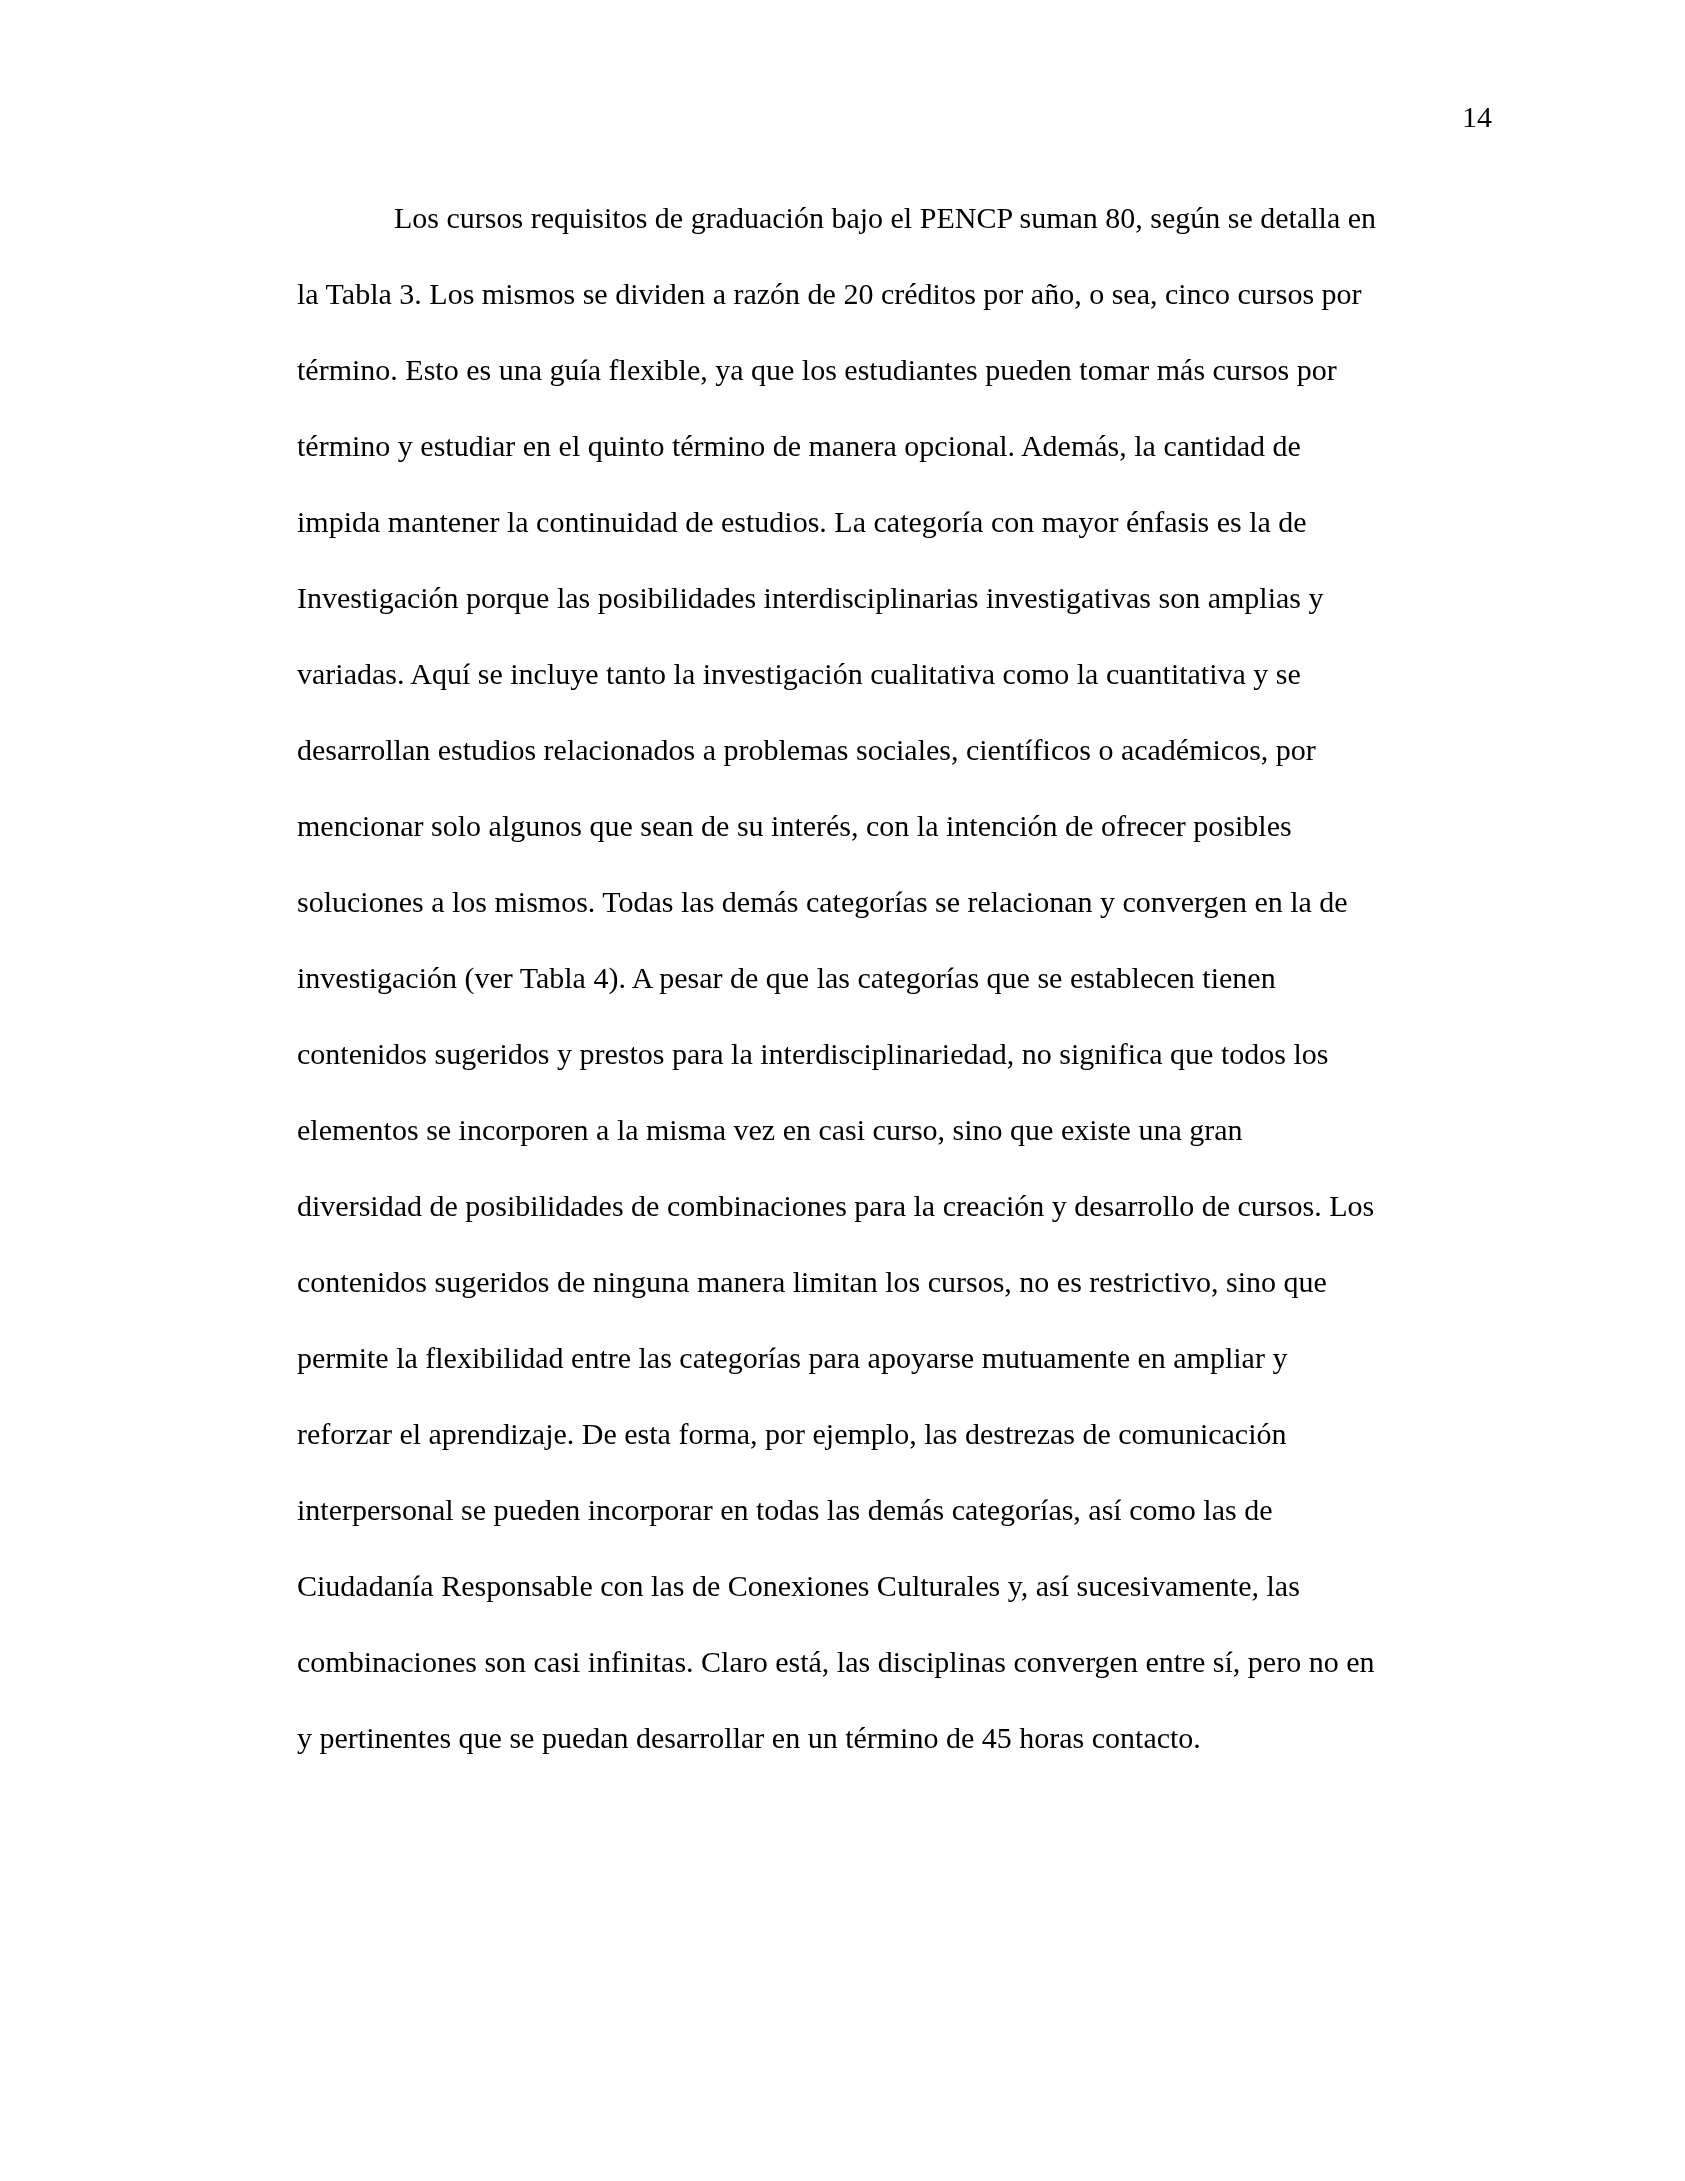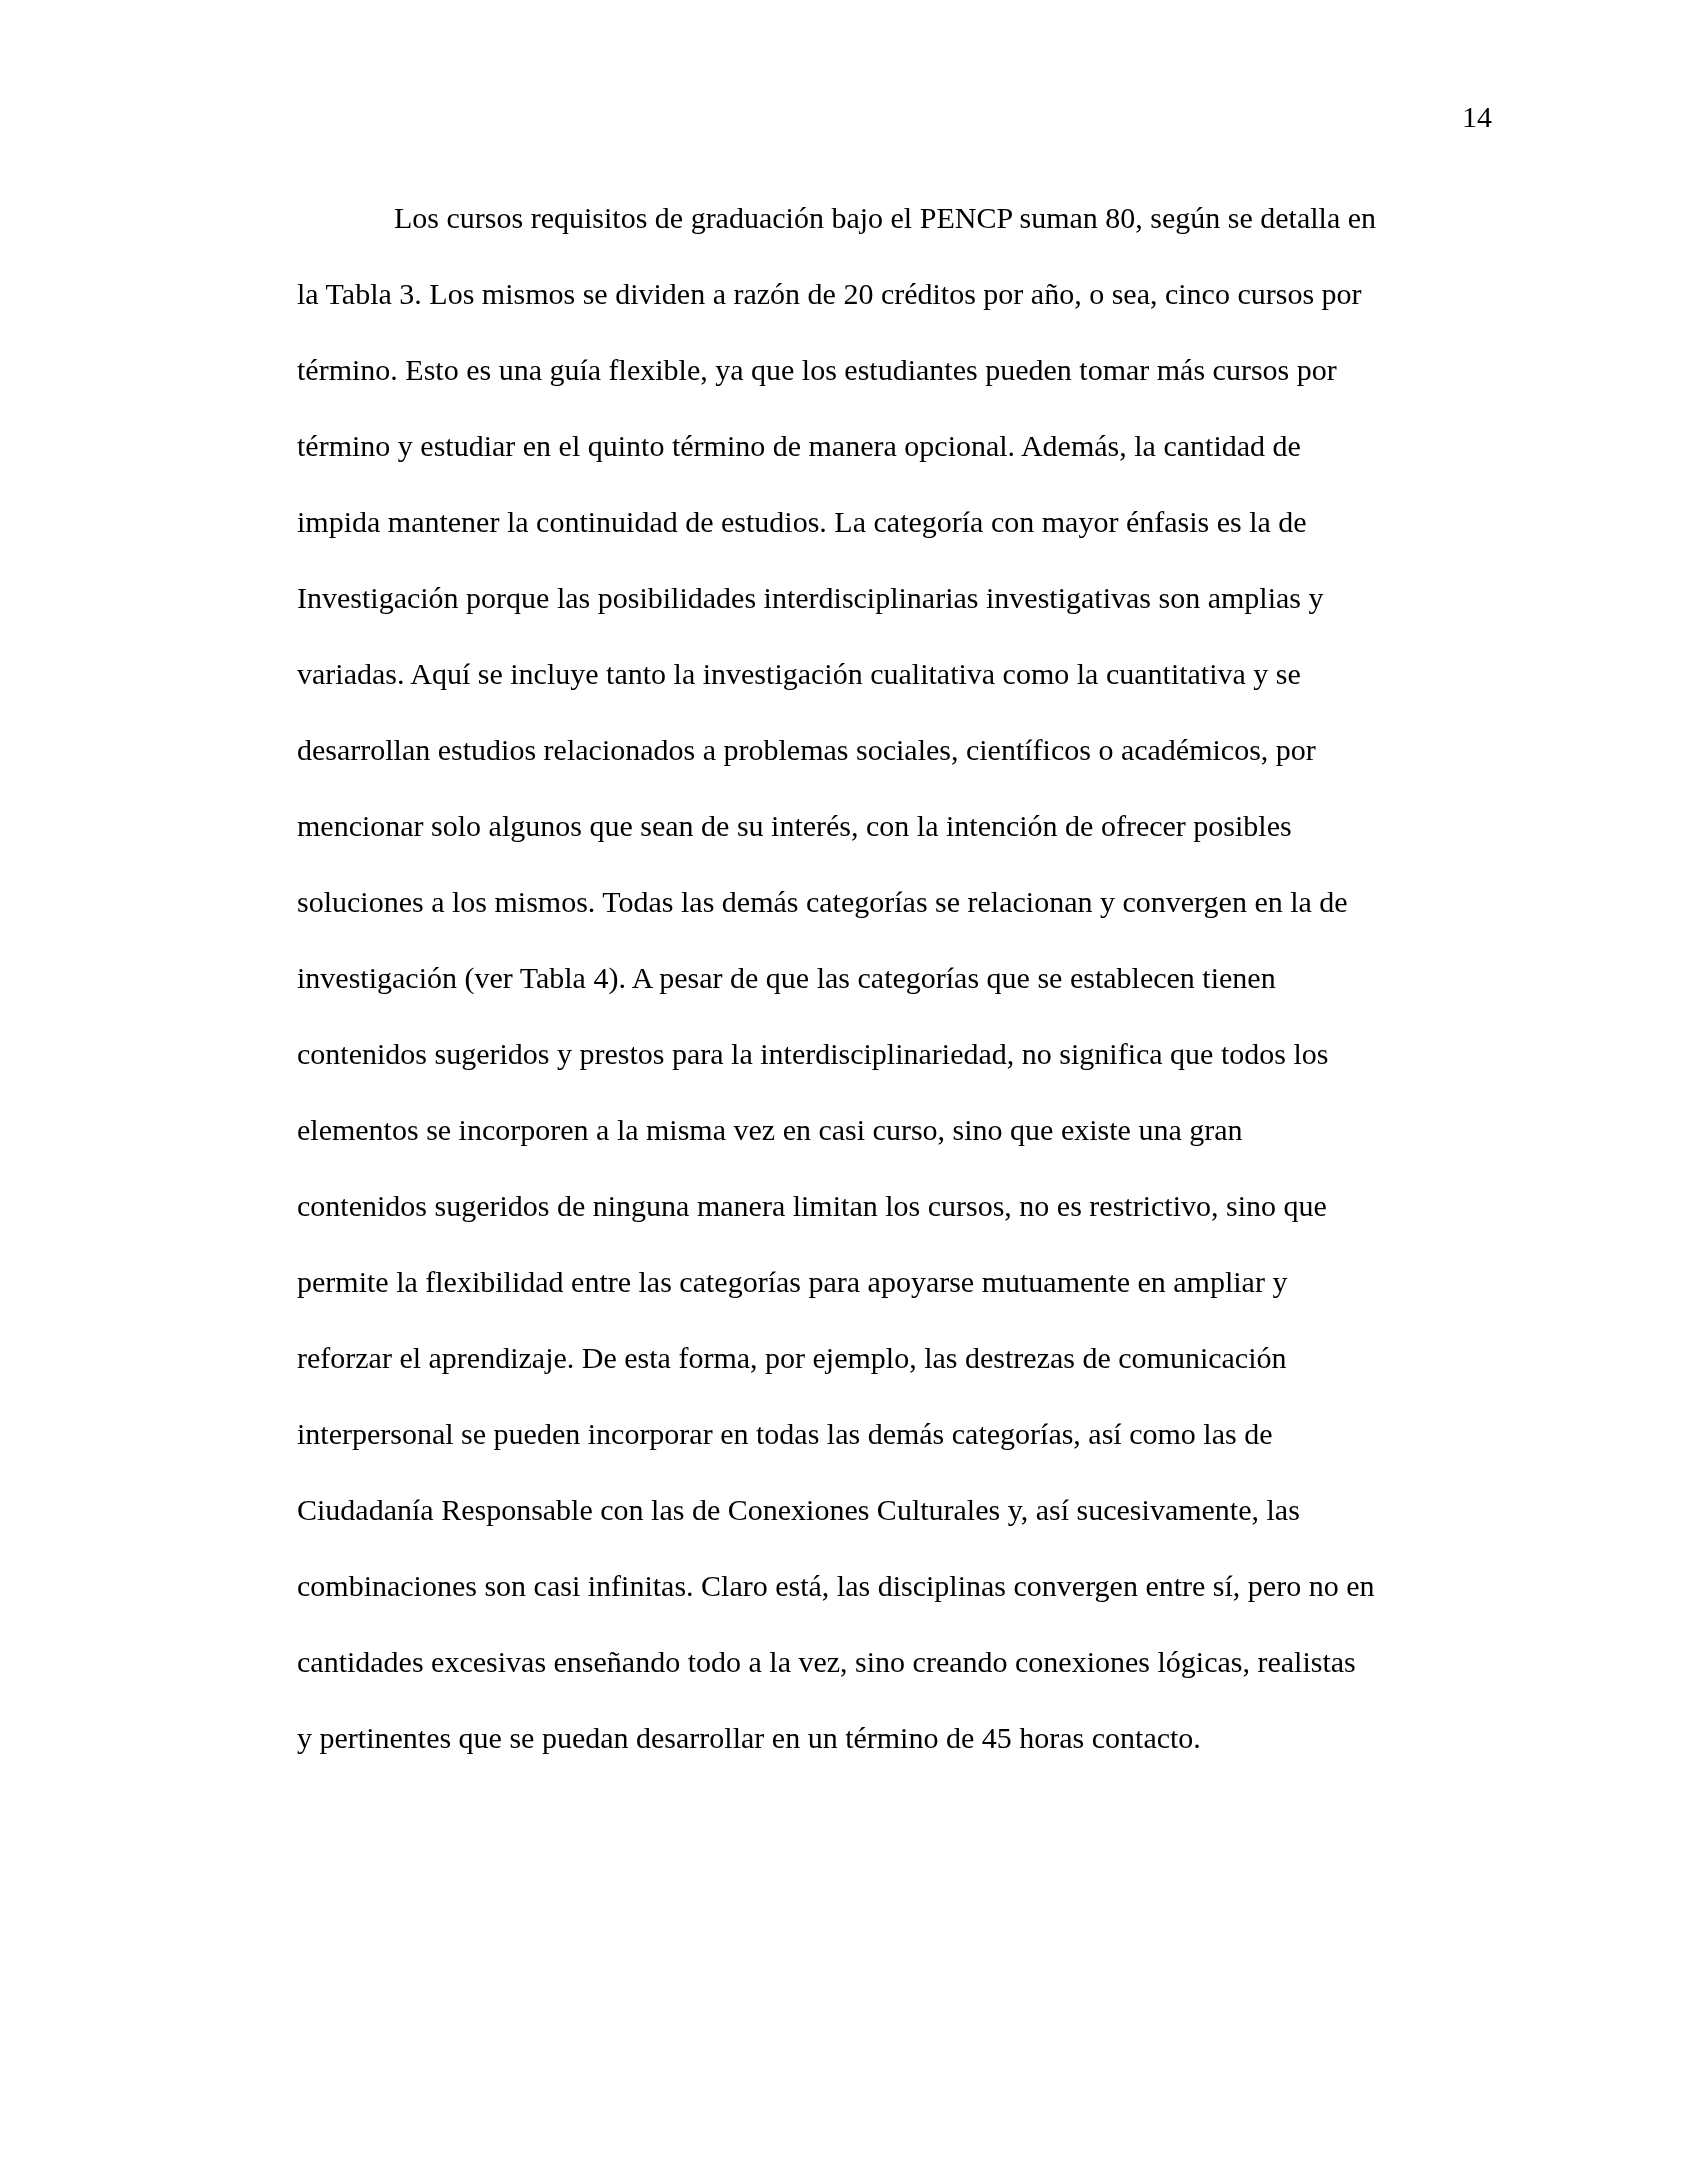--- a/index.html
+++ b/index.html
@@ -52,23 +52,23 @@
       <div class="line">término y estudiar en el quinto término de manera opcional. Además, la cantidad de</div>
       <div class="line">impida mantener la continuidad de estudios. La categoría con mayor énfasis es la de</div>
       <div class="line">Investigación porque las posibilidades interdisciplinarias investigativas son amplias y</div>
       <div class="line">variadas. Aquí se incluye tanto la investigación cualitativa como la cuantitativa y se</div>
       <div class="line">desarrollan estudios relacionados a problemas sociales, científicos o académicos, por</div>
       <div class="line">mencionar solo algunos que sean de su interés, con la intención de ofrecer posibles</div>
       <div class="line">soluciones a los mismos. Todas las demás categorías se relacionan y convergen en la de</div>
       <div class="line">investigación (ver Tabla 4). A pesar de que las categorías que se establecen tienen</div>
       <div class="line">contenidos sugeridos y prestos para la interdisciplinariedad, no significa que todos los</div>
       <div class="line">elementos se incorporen a la misma vez en casi curso, sino que existe una gran</div>
+      <div class="line">diversidad de posibilidades de combinaciones para la creación y desarrollo de cursos. Los</div>
       <div class="line">contenidos sugeridos de ninguna manera limitan los cursos, no es restrictivo, sino que</div>
       <div class="line">permite la flexibilidad entre las categorías para apoyarse mutuamente en ampliar y</div>
       <div class="line">reforzar el aprendizaje. De esta forma, por ejemplo, las destrezas de comunicación</div>
       <div class="line">interpersonal se pueden incorporar en todas las demás categorías, así como las de</div>
       <div class="line">Ciudadanía Responsable con las de Conexiones Culturales y, así sucesivamente, las</div>
       <div class="line">combinaciones son casi infinitas. Claro está, las disciplinas convergen entre sí, pero no en</div>
-      <div class="line">cantidades excesivas enseñando todo a la vez, sino creando conexiones lógicas, realistas</div>
       <div class="line">y pertinentes que se puedan desarrollar en un término de 45 horas contacto.</div>
     </div>
 </div>
 
 
 </body></html>

